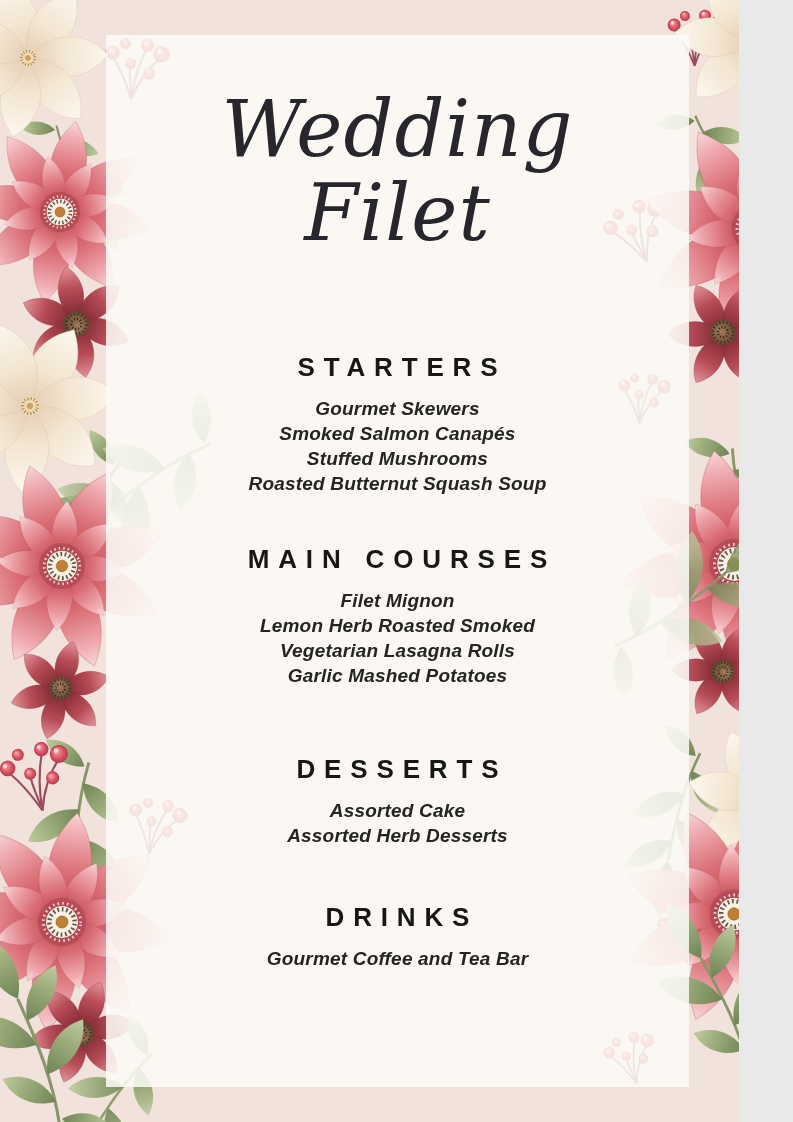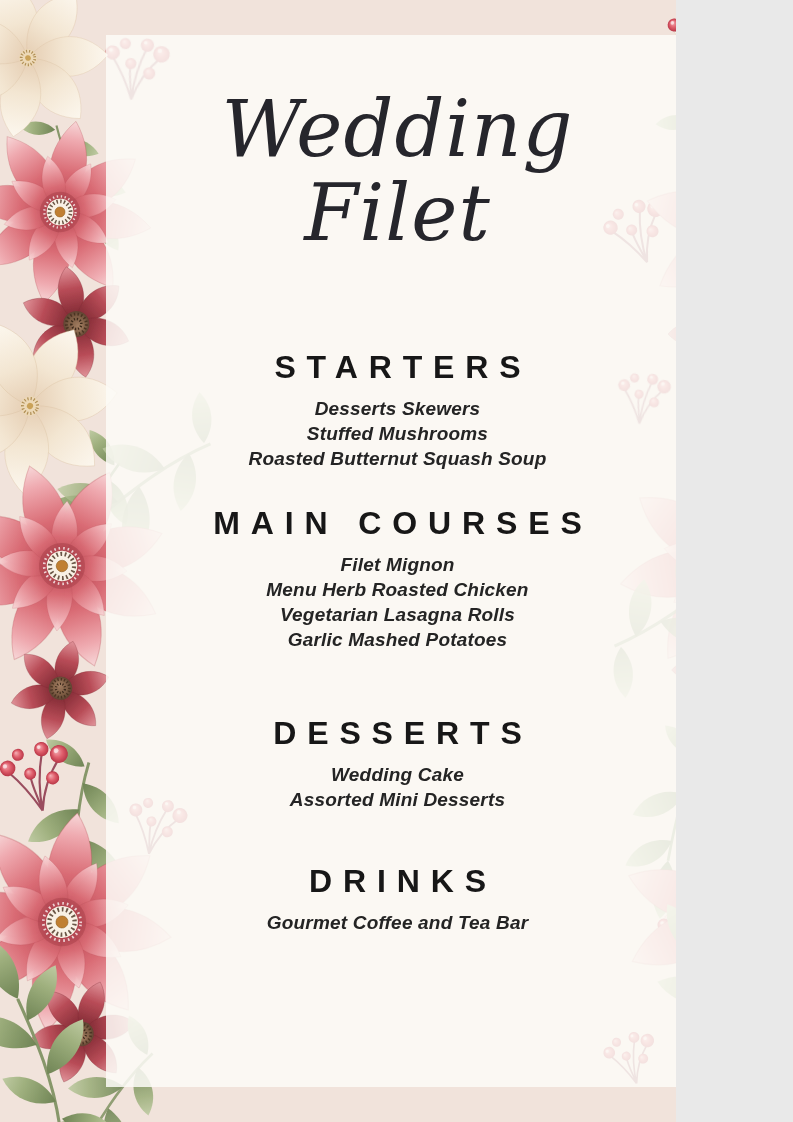--- a/index.html
+++ b/index.html
@@ -1,19 +1,19 @@
 <!DOCTYPE html>
 <html><head>
 <meta charset="utf-8">
 <style>
   html,body{margin:0;padding:0;}
   body{background:#e9e9e9;}
   .page{
     position:relative;
-    width:676px;height:1122px;
+    width:739px;height:1122px;
     background:#f1e3db;
     overflow:hidden;
     font-family:"Liberation Sans",sans-serif;
   }
   .florals{position:absolute;left:0;top:0;width:793px;height:1122px;}
   .panel{
     position:absolute;
     left:106px;top:35px;
     width:583px;height:1052px;
     background:rgba(252,250,246,0.87);
@@ -26,26 +26,26 @@
     font-style:italic;
     font-weight:400;
     font-size:78px;
     line-height:1.08;
     letter-spacing:1px;
     color:#26262c;
   }
   .title-line{display:block;}
   .section{margin:0;}
   .sec-starters{margin-top:97px;}
-  .sec-main{margin-top:37px;}
+  .sec-main{margin-top:48px;}
   .sec-desserts{margin-top:66px;}
   .sec-drinks{margin-top:54px;}
   .section-heading{
     margin:0 0 13px 0;
-    font-size:32px;
+    font-size:26px;
     line-height:31px;
     font-weight:700;
     letter-spacing:.34em;
     text-indent:.34em;
     color:#171717;
   }
   .menu-item{
     font-style:italic;
     font-weight:700;
     font-size:19px;
@@ -220,37 +220,38 @@
 
   <div class="panel">
 
     <h1 class="menu-title">
       <span class="title-line">Wedding</span>
       <span class="title-line">Filet</span>
     </h1>
 
     <section class="section sec-starters">
       <h2 class="section-heading">STARTERS</h2>
-      <div class="menu-item">Desserts Skewers</div>
+      <div class="menu-item">Gourmet Skewers</div>
+      <div class="menu-item">Smoked Salmon Canapés</div>
       <div class="menu-item">Stuffed Mushrooms</div>
       <div class="menu-item">Roasted Butternut Squash Soup</div>
     </section>
 
     <section class="section sec-main">
       <h2 class="section-heading">MAIN COURSES</h2>
       <div class="menu-item">Filet Mignon</div>
-      <div class="menu-item">Menu Herb Roasted Chicken</div>
+      <div class="menu-item">Lemon Herb Roasted Smoked</div>
       <div class="menu-item">Vegetarian Lasagna Rolls</div>
       <div class="menu-item">Garlic Mashed Potatoes</div>
     </section>
 
     <section class="section sec-desserts">
       <h2 class="section-heading">DESSERTS</h2>
-      <div class="menu-item">Wedding Cake</div>
-      <div class="menu-item">Assorted Mini Desserts</div>
+      <div class="menu-item">Assorted Cake</div>
+      <div class="menu-item">Assorted Herb Desserts</div>
     </section>
 
     <section class="section sec-drinks">
       <h2 class="section-heading">DRINKS</h2>
       <div class="menu-item">Gourmet Coffee and Tea Bar</div>
     </section>
 
   </div>
 </div>
 

